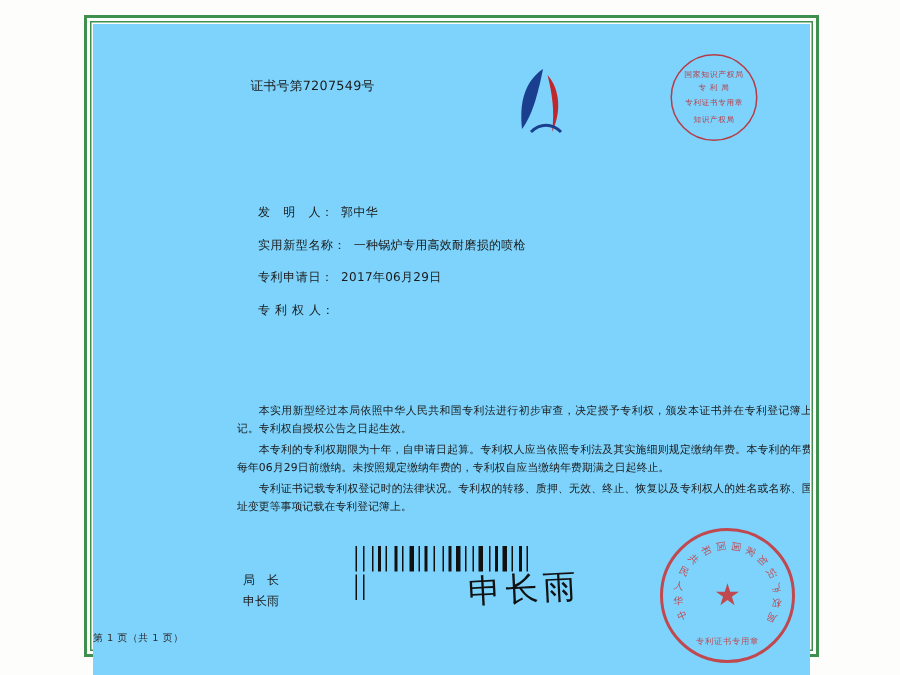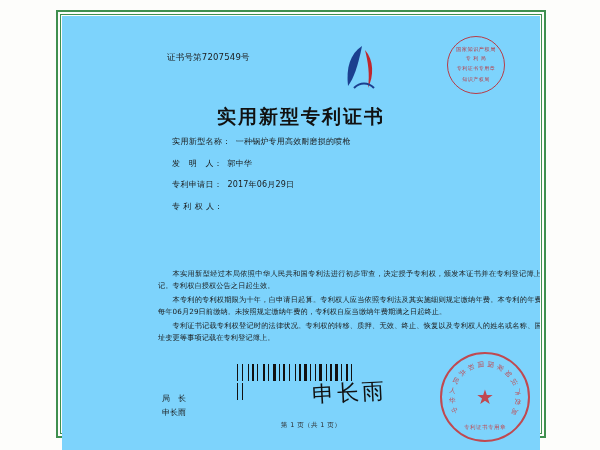--- a/index.html
+++ b/index.html
@@ -161,21 +161,21 @@
     background: #111;
     height: 100%;
     vertical-align: top;
     margin-right: 1px;
   }
 
   
   .sig-block {
     position: absolute;
     left: 100px;
-    top: 376px;
+    top: 364px;
     font-size: 8px;
     color: #1a1a1a;
     line-height: 14px;
   }
   .signature {
     position: absolute;
     left: 250px;
     top: 362px;
     font-family: "DejaVu Serif", serif;
     font-size: 22px;
@@ -228,25 +228,24 @@
     text-align: center;
     font-size: 5.5px;
     letter-spacing: 0.5px;
   }
 
   .page-footer {
     position: absolute;
     left: 0;
     right: 0;
     top: 405px;
-    text-align: center;
+    text-align: left;
     font-size: 6.5px;
     color: #2a2a2a;
     letter-spacing: 0.4px;
-    padding-left: 20px;
   }
 </style>
 </head>
 <body>
 
 <div class="page">
 
   <div class="border-outer"></div>
   <div class="border-inner"></div>
 
@@ -262,30 +261,29 @@
     </div>
 
     <div class="emblem">
       <svg width="56" height="56" viewBox="0 0 56 56">
         <path d="M28 4 C16 12, 12 26, 14 44 C20 36, 24 24, 28 4 Z" fill="#1b3f8f"></path>
         <path d="M31 8 C34 20, 36 32, 34 46 C40 34, 40 18, 31 8 Z" fill="#c0272d"></path>
         <path d="M20 46 C26 40, 34 40, 40 46" stroke="#1b3f8f" stroke-width="2" fill="none"></path>
       </svg>
     </div>
 
-    <div class="doc-title">实用新型专利证书</div>
 
     <div class="fields">
+      <div class="field-row">
+        <span class="field-label">发　明　人：</span>
+        <span class="field-value">郭中华</span>
+      </div>
       <div class="field-row">
         <span class="field-label">实用新型名称：</span>
         <span class="field-value">一种锅炉专用高效耐磨损的喷枪</span>
-      </div>
-      <div class="field-row">
-        <span class="field-label">发　明　人：</span>
-        <span class="field-value">郭中华</span>
       </div>
       <div class="field-row">
         <span class="field-label">专利申请日：</span>
         <span class="field-value">2017年06月29日</span>
       </div>
       <div class="field-row">
         <span class="field-label">专 利 权 人：</span>
       </div>
     </div>
 

